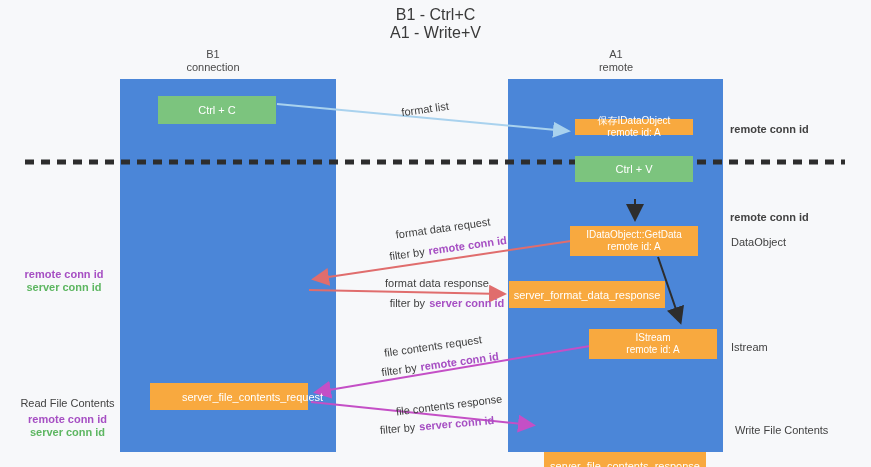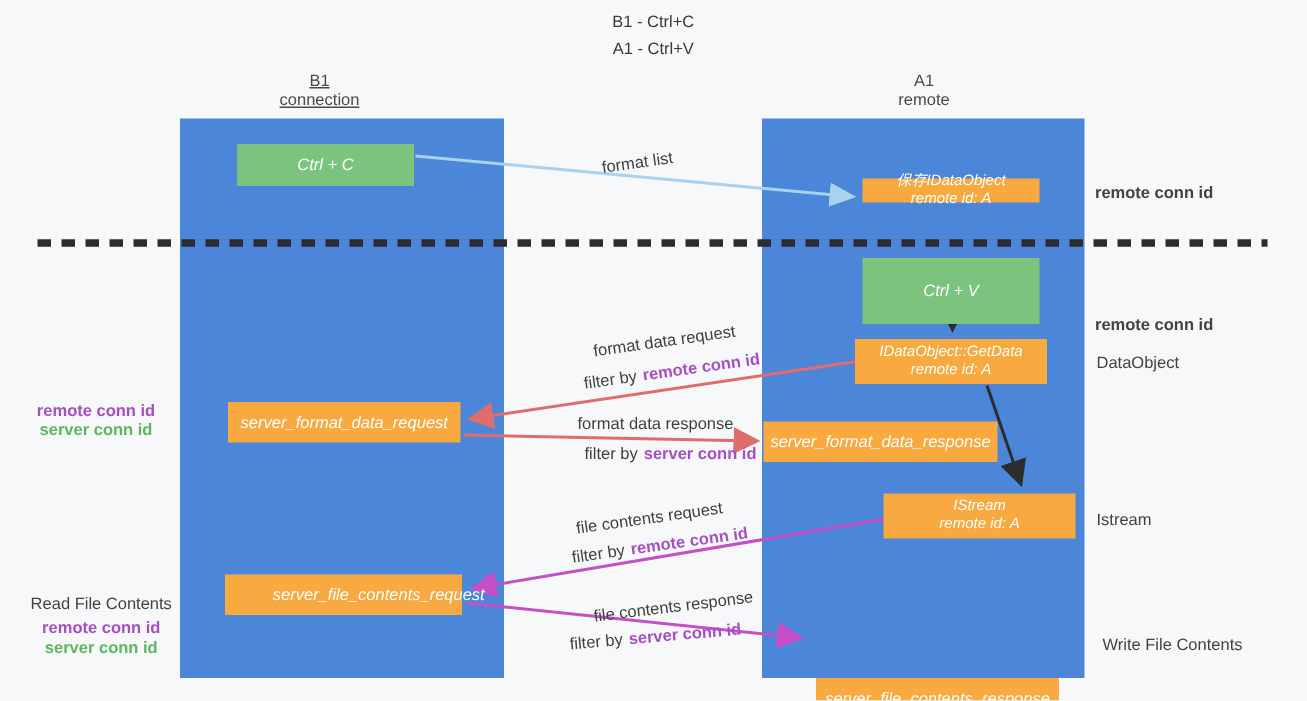--- a/index.html
+++ b/index.html
@@ -8,21 +8,21 @@
     position: relative;
     width: 871px;
     height: 467px;
     background: #f7f8fa;
     overflow: hidden;
   }
   .abs { position: absolute; }
   .title {
     left: 0; right: 0; top: 6px;
     text-align: center;
-    font-size: 11px;
+    font-size: 16px;
     line-height: 18px;
     color: #3a3a3a;
   }
   .lane {
     background: #4b86d8;
     top: 79px;
     height: 373px;
   }
   .lane-left  { left: 120px; width: 216px; }
   .lane-right { left: 508px; width: 215px; }
@@ -37,21 +37,20 @@
   .overlay { left: 0; top: 0; pointer-events: none; }
   .box {
     display: flex;
     flex-direction: column;
     align-items: center;
     justify-content: center;
     color: #ffffff;
     font-size: 11px;
     text-align: left;
     line-height: 12px;
-    font-style: italic;
   }
   .box.green  { background: #7cc47e; }
   .box.orange { background: #f8a93f; }
   .box.two    { font-size: 10px; line-height: 12px; }
   .flow-label {
     white-space: nowrap;
     font-size: 11px;
     color: #3f3f3f;
     transform-origin: center;
   }
@@ -72,24 +71,24 @@
   .note-stack { text-align: center; line-height: 13px; font-size: 11px; white-space: nowrap; }
   .note-stack .black-line { color: #424242; margin-bottom: 3px; }
 </style>
 </head>
 <body>
 
 <div class="stage">
 
   <div class="abs title">
     <div>B1 - Ctrl+C</div>
-    <div>A1 - Ctrl+V</div>
-  </div>
-
-  <div class="abs lane-header" style="left:153px;text-decoration:underline;">
+    <div>A1 - Write+V</div>
+  </div>
+
+  <div class="abs lane-header" style="left:153px;">
     <div>B1</div>
     <div>connection</div>
   </div>
   <div class="abs lane-header" style="left:556px;">
     <div>A1</div>
     <div>remote</div>
   </div>
 
   <div class="abs lane lane-left"></div>
   <div class="abs lane lane-right"></div>
@@ -129,32 +128,29 @@
 
   <div class="abs box green" style="left:158px; top:96px; width:118px; height:28px;">
     <span>Ctrl + C</span>
   </div>
 
   <div class="abs box orange two" style="left:575px; top:119px; width:118px; height:16px;">
     <div>保存IDataObject</div>
     <div>remote id: A</div>
   </div>
 
-  <div class="abs box green" style="left:575px; top:172px; width:118px; height:44px;">
+  <div class="abs box green" style="left:575px; top:156px; width:118px; height:26px;">
     <span>Ctrl + V</span>
   </div>
 
   <div class="abs box orange two" style="left:570px; top:226px; width:128px; height:30px;">
     <div>IDataObject::GetData</div>
     <div>remote id: A</div>
   </div>
 
-  <div class="abs box orange" style="left:152px; top:268px; width:155px; height:27px;">
-    <span>server_format_data_request</span>
-  </div>
 
   <div class="abs box orange" style="left:509px; top:281px; width:156px; height:27px;">
     <span>server_format_data_response</span>
   </div>
 
   <div class="abs box orange two" style="left:589px; top:329px; width:128px; height:30px;">
     <div>IStream</div>
     <div>remote id: A</div>
   </div>
 

